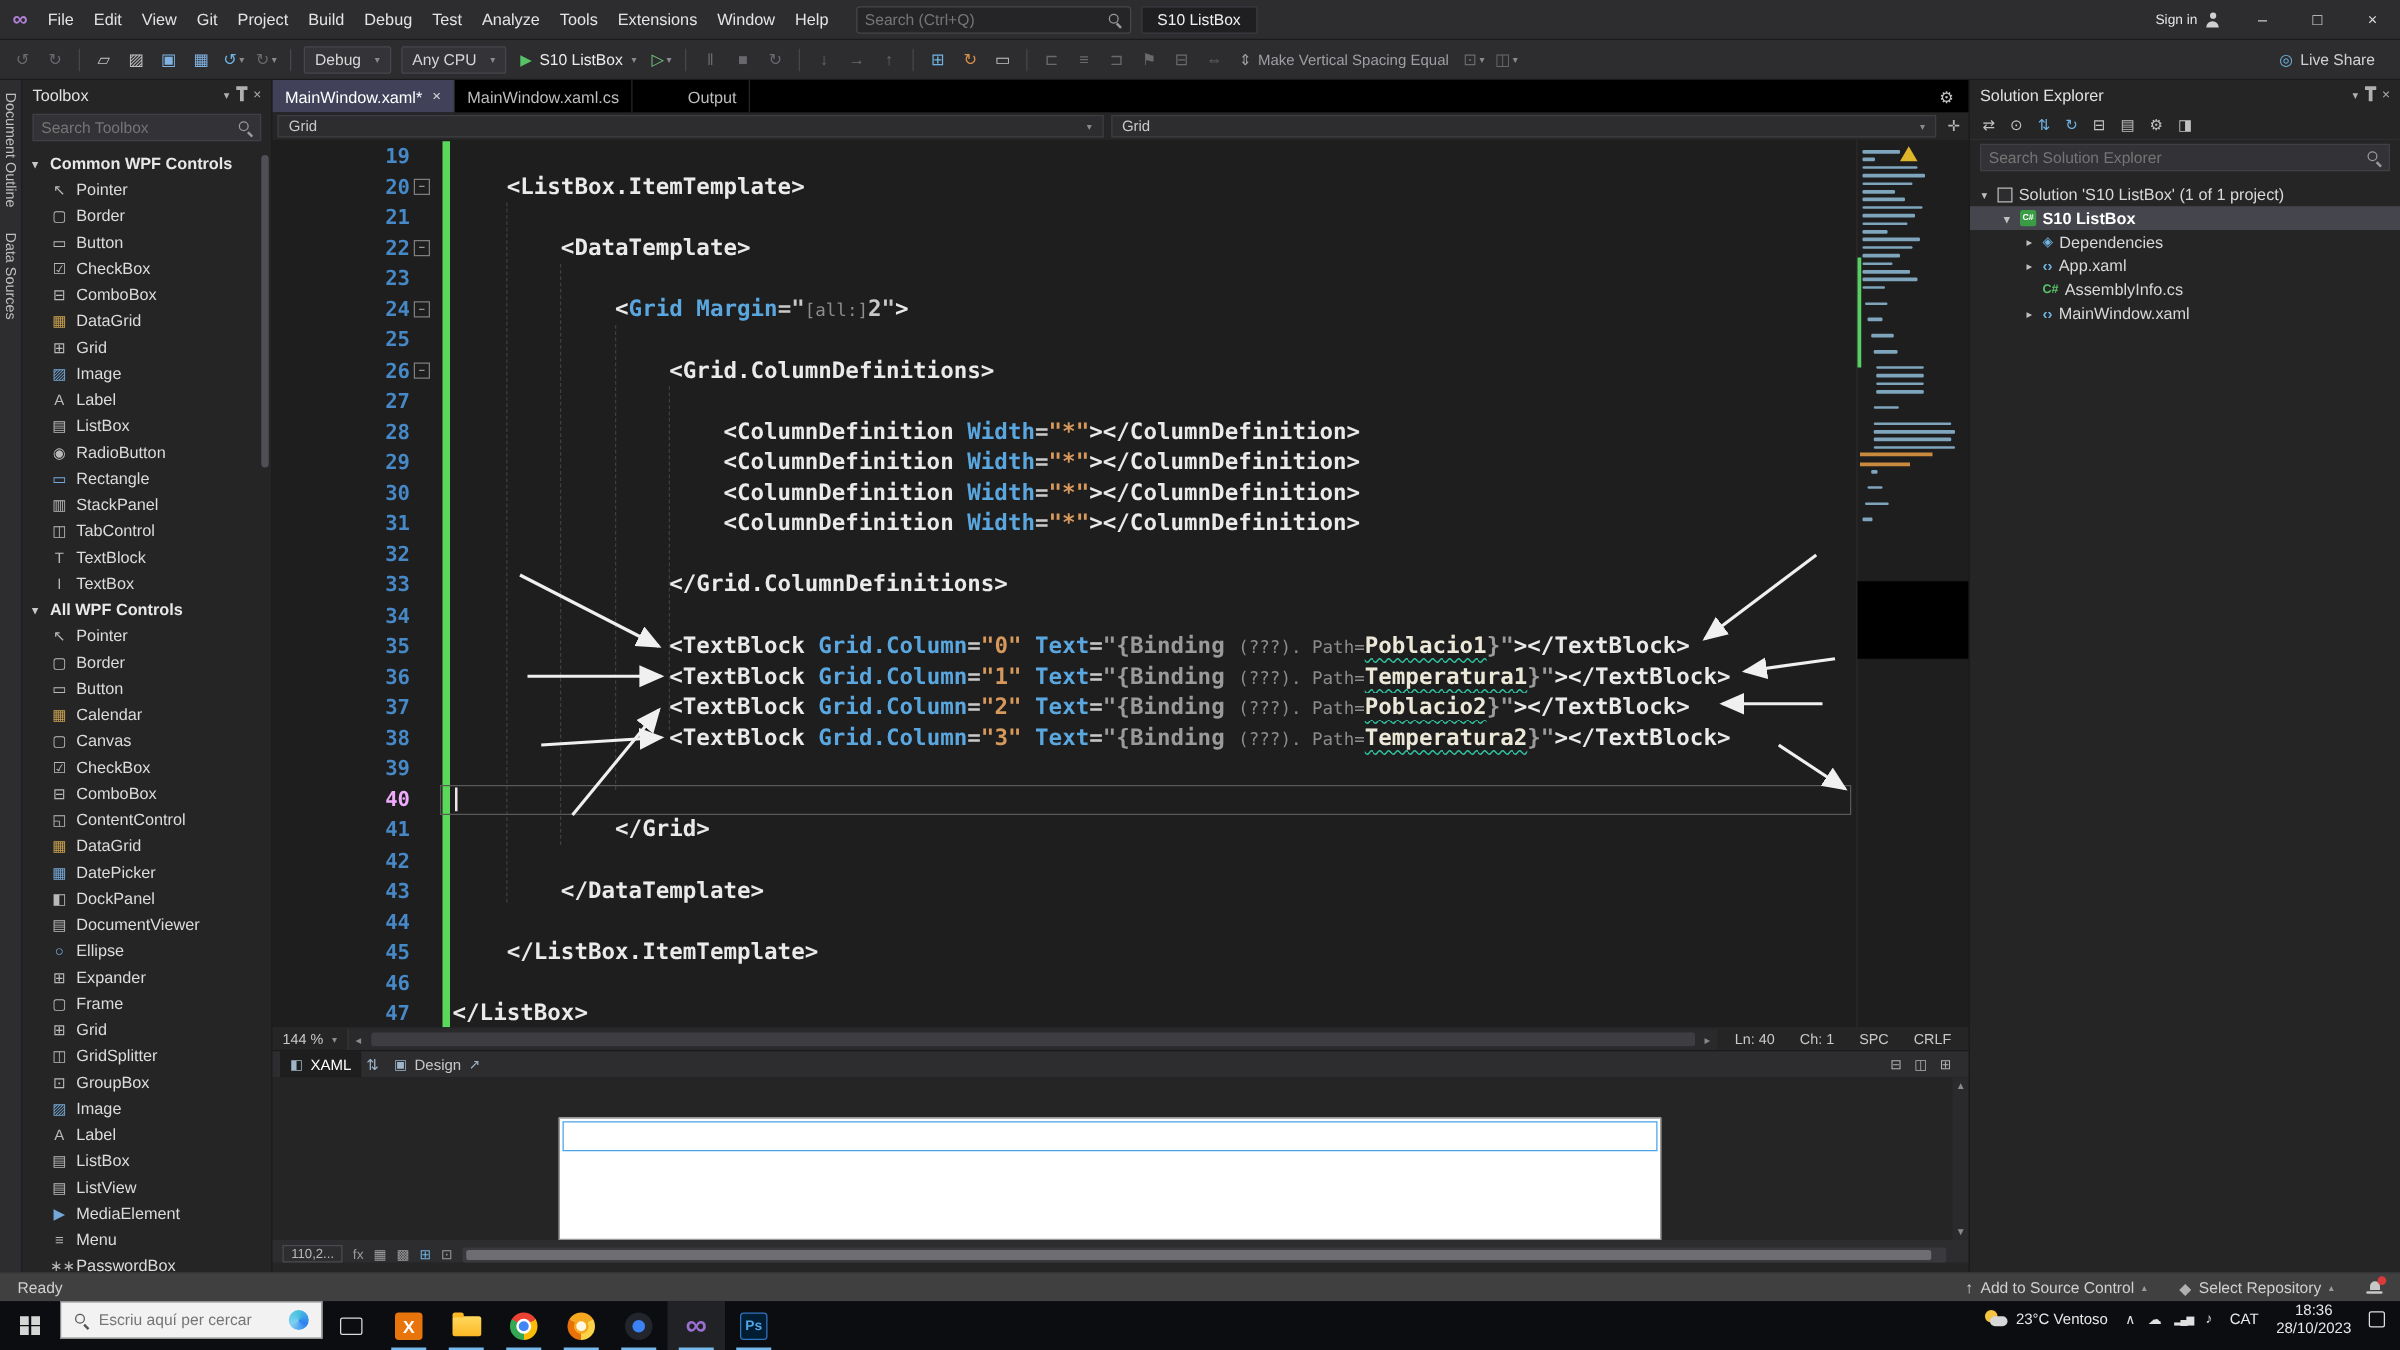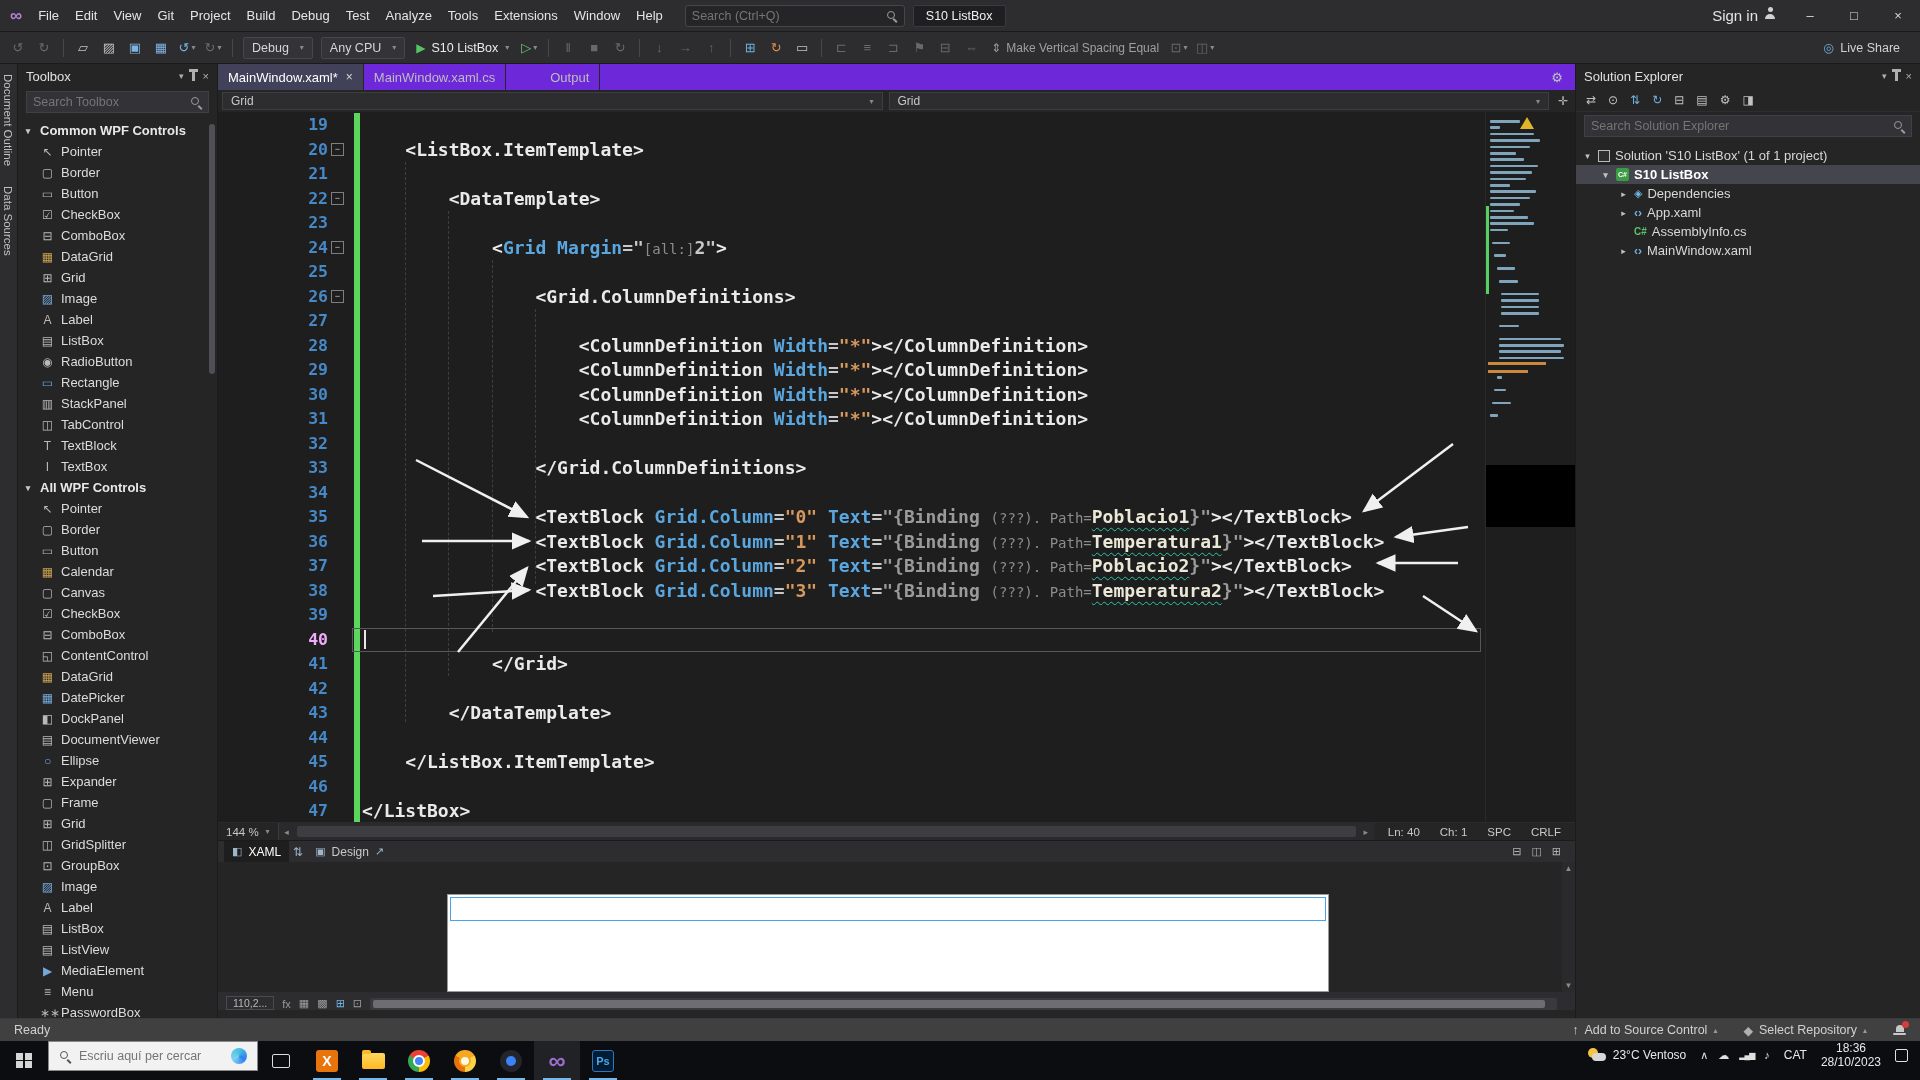--- a/index.html
+++ b/index.html
@@ -12,21 +12,21 @@
   border-bottom:1px solid #1b1b1c;display:flex;align-items:center;font-size:13px;color:#e4e4e4}
 .vs-logo{color:#b180d7;font-size:17px;font-weight:bold;padding:0 8px 0 10px}
 .menu-item{padding:0 8px;height:100%;display:flex;align-items:center;cursor:default}
 .tb-search{margin-left:14px;width:220px;height:22px;background:#252528;border:1px solid #45454b;
   border-radius:3px;display:flex;align-items:center;padding:0 6px;gap:6px}
 .tb-search input{flex:1;background:transparent;border:none;outline:none;color:#9a9a9a;font-size:12.5px;
   font-family:"Liberation Sans",sans-serif}
 .sol-badge{margin-left:8px;height:22px;background:#1f1f22;border:1px solid #3a3a40;border-radius:2px;
   display:flex;align-items:center;padding:0 12px;font-size:12.5px;color:#f0f0f0}
 .tbar-right{margin-left:auto;display:flex;align-items:center;height:100%}
-.signin{display:flex;align-items:flex-start;gap:6px;padding:0 12px;font-size:15px}
+.signin{display:flex;align-items:flex-start;gap:6px;padding:0 12px;font-size:11px}
 .winbtn{width:44px;height:100%;display:flex;align-items:center;justify-content:center;color:#d8d8d8;font-size:13px}
 .person{width:12px;height:12px;position:relative;display:inline-block}
 .person::before{content:"";position:absolute;left:3.5px;top:0;width:5px;height:5px;border-radius:50%;background:#d0d0d0}
 .person::after{content:"";position:absolute;left:1px;bottom:0;width:10px;height:5px;border-radius:5px 5px 0 0;background:#d0d0d0}
 .mag{position:relative;width:12px;height:12px;display:inline-block;color:#9a9a9a;flex:none}
 .mag::before{content:"";position:absolute;left:1px;top:1px;width:6px;height:6px;border:1.5px solid currentColor;border-radius:50%}
 .mag::after{content:"";position:absolute;left:8.5px;top:8.5px;width:4.5px;height:1.5px;background:currentColor;transform:rotate(45deg);transform-origin:0 0}
 
 
 .toolbar{position:absolute;left:0;top:32px;width:1920px;height:32px;background:#2d2d30;
@@ -63,21 +63,21 @@
 .tbx-row{height:21px;display:flex;align-items:center;font-size:13px;color:#dcdcdc;padding-left:4px;gap:6px;white-space:nowrap}
 .tbx-row.hdr{font-weight:bold;color:#e8e8e8}
 .tbx-row .tri{width:12px;font-size:9px;color:#c8c8c8;text-align:center}
 .tbx-row.item{padding-left:22px}
 .tbx-ic{width:15px;text-align:center;font-size:12px;color:#b9b9b9;flex:none}
 .tbx-scroll{position:absolute;right:1px;top:60px;width:8px;height:952px}
 .tbx-thumb{position:absolute;left:1px;top:0;width:6px;height:250px;background:#4f4f55;border-radius:3px}
 
 
 .editor{position:absolute;left:218px;top:64px;width:1357px;height:954px;background:#1e1e1e}
-.tabstrip{position:absolute;left:0;top:0;right:0;height:26px;background:#6d28d9;display:flex;align-items:stretch}
+.tabstrip{position:absolute;left:0;top:0;right:0;height:26px;background:#000000;display:flex;align-items:stretch}
 .etab{display:flex;align-items:center;padding:0 10px;font-size:13px;color:#bdbdbd;gap:8px;border-right:1px solid #262628}
 .etab.active{background:#41425a;color:#fff}
 .etab .x{font-size:12px;color:#d8d8d8}
 .etab.output{margin-left:34px}
 .tabgear{margin-left:auto;display:flex;align-items:center;padding:0 12px;color:#c0c0c0;font-size:13px}
 .crumbbar{position:absolute;left:0;top:26px;right:0;height:22px;background:#252526;display:flex;align-items:center;padding:0 4px;gap:6px}
 .crumb{flex:1;height:18px;background:#2d2d30;border:1px solid #3e3e42;display:flex;align-items:center;
   padding:0 8px;font-size:12px;color:#c8c8c8}
 .crumb .tbcaret{margin-left:auto}
 .splitgrip{width:16px;text-align:center;color:#b8b8b8;font-size:12px}

